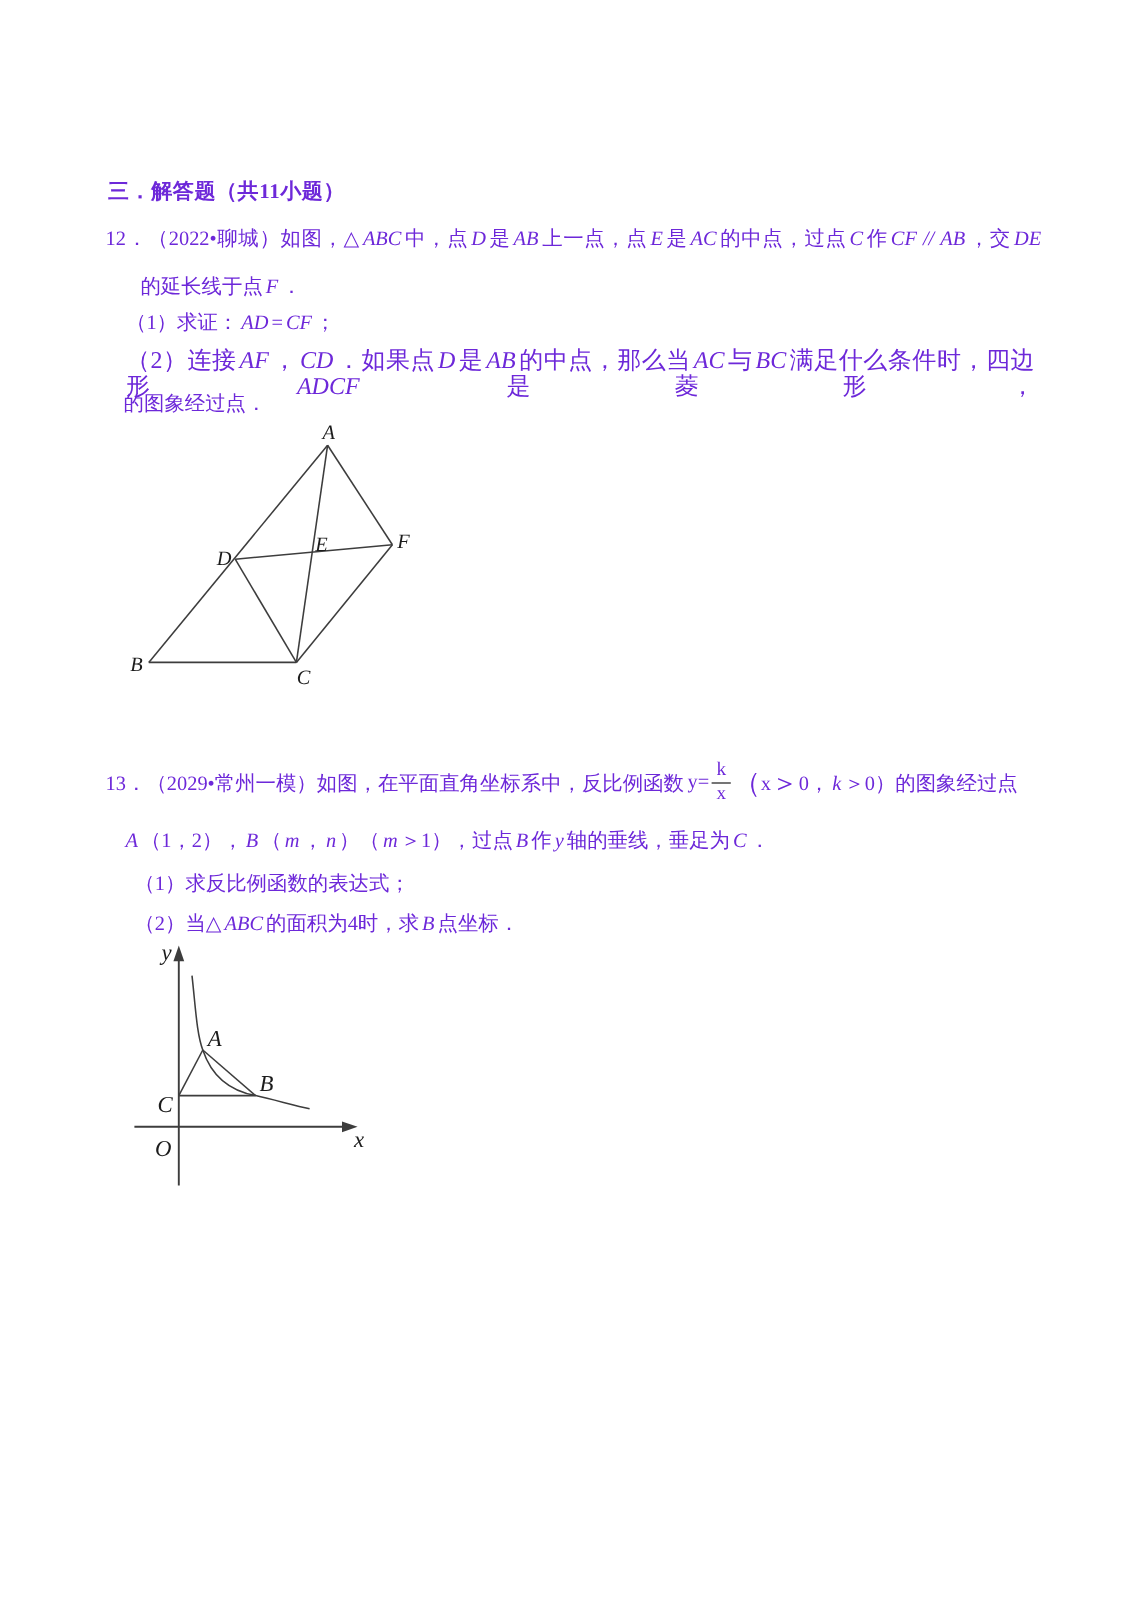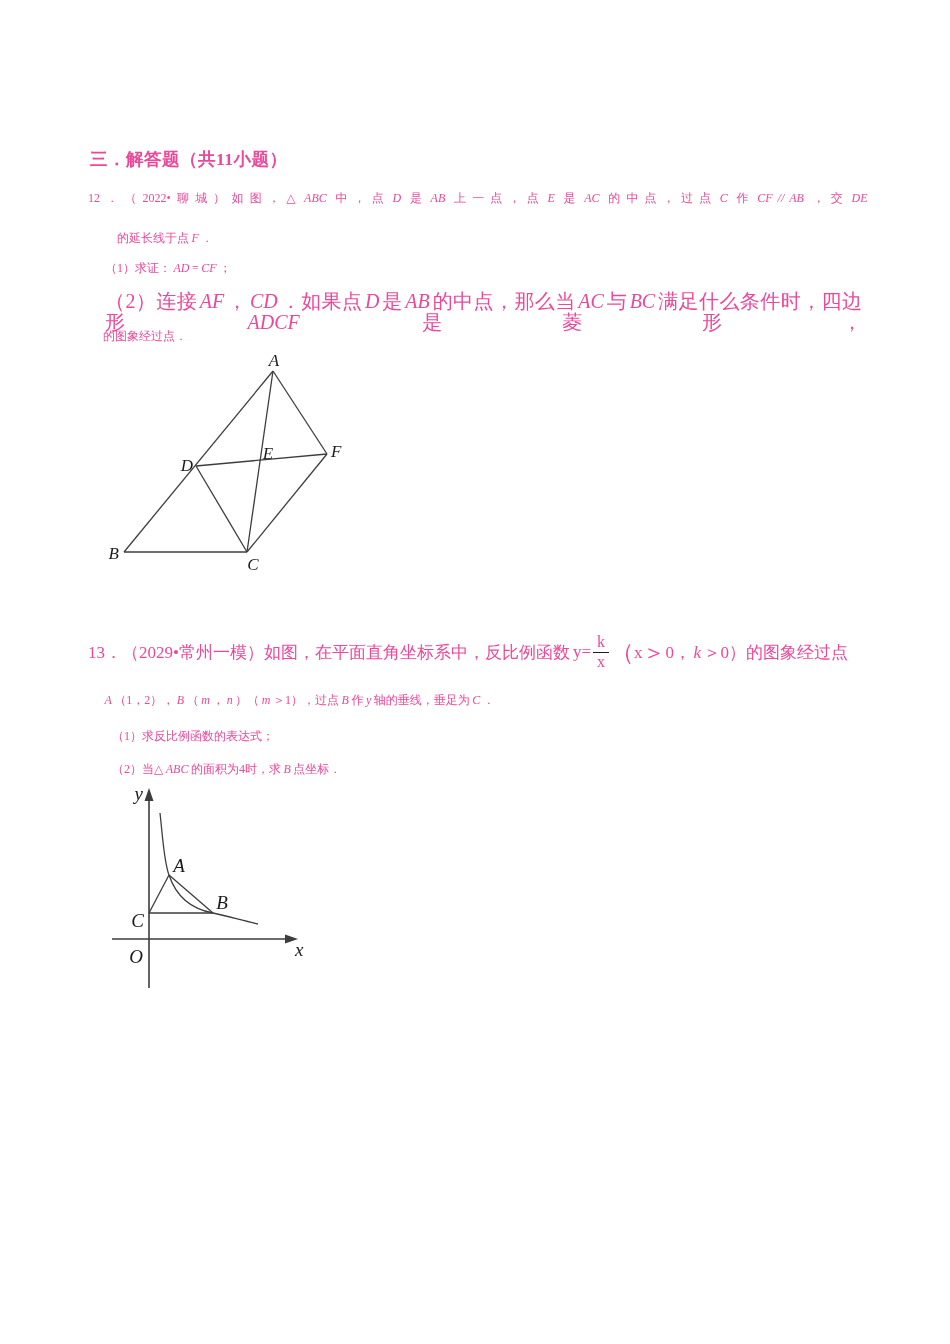--- a/index.html
+++ b/index.html
@@ -1,22 +1,22 @@
 <!DOCTYPE html>
 <html><head>
 <meta charset="utf-8">
 <style>
   * { margin:0; padding:0; box-sizing:border-box; }
   body { background:#ffffff; }
   .page {
     position:relative; width:950px; height:1128px; background:#ffffff;
     font-family:"Liberation Serif","DejaVu Serif",serif;
-    color:#ec4899; overflow:hidden;
+    color:#6d28d9; overflow:hidden;
   }
-  .line { position:absolute; font-size:12px; line-height:21px; white-space:nowrap; }
+  .line { position:absolute; font-size:17px; line-height:21px; white-space:nowrap; }
   .wrapline { position:absolute; font-size:20px; line-height:21px;
               text-align:justify; text-align-last:justify; }
   .hdr { position:absolute; font-size:17.5px; font-weight:bold; letter-spacing:0.5px; }
   .var { font-style:italic; margin:0 2.5px; font-family:"Liberation Serif","DejaVu Serif",serif; }
   .big { font-size:23px; line-height:21px; vertical-align:-2px; }
   .fline { position:absolute; display:flex; align-items:center; white-space:nowrap;
            font-size:17px; }
   .frac { display:inline-flex; flex-direction:column; align-items:center;
           vertical-align:middle; margin:0 2px; font-size:16px; line-height:1.05; }
   .frac .num { border-bottom:1.4px solid #1c1c1c; padding:0 4px 1px; }

